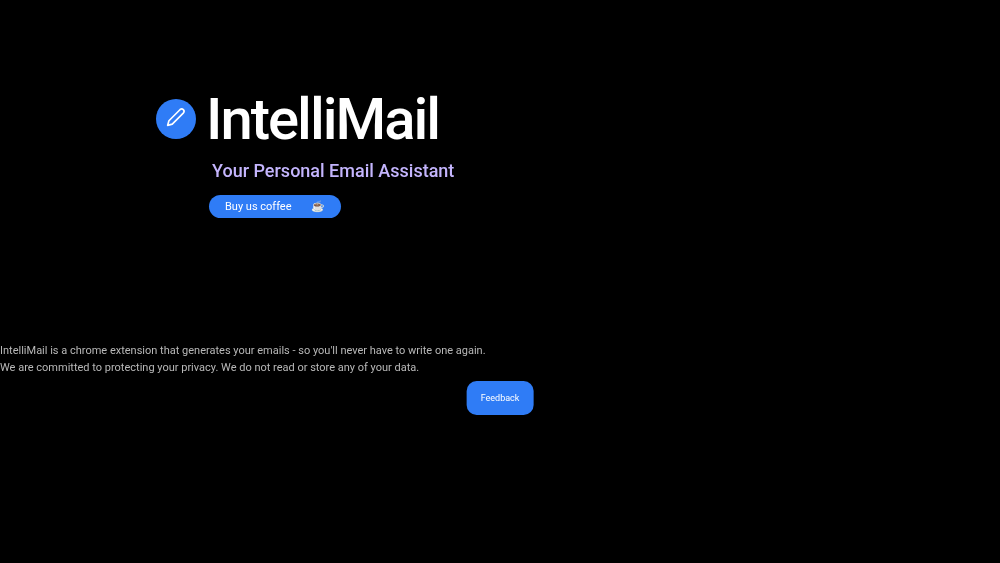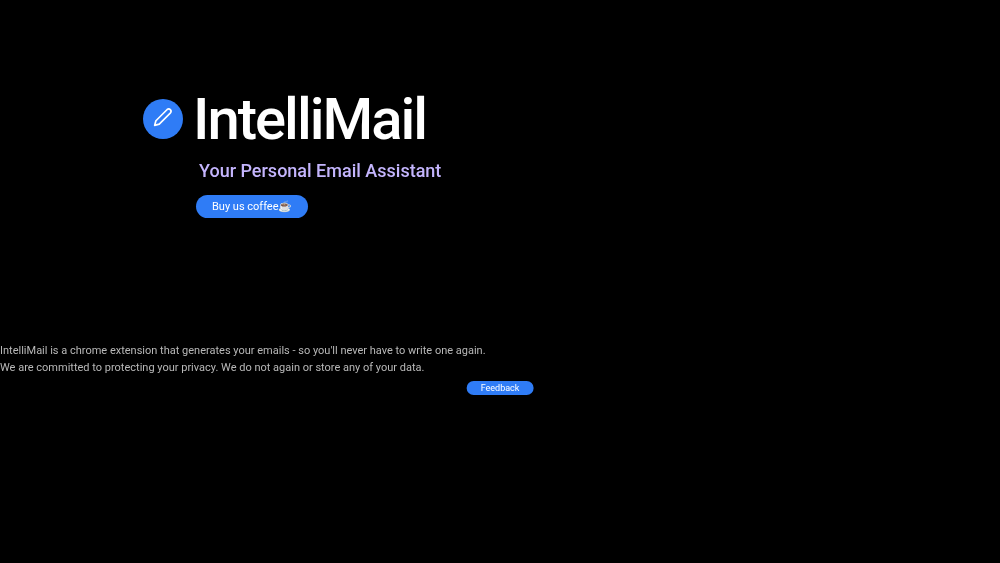--- a/index.html
+++ b/index.html
@@ -7,21 +7,21 @@
     width: 1000px;
     height: 563px;
     background: #000;
     font-family: -apple-system, BlinkMacSystemFont, "Segoe UI", Roboto, Helvetica, Arial, sans-serif;
     color: #fff;
     overflow: hidden;
   }
   .hero {
     position: absolute;
     top: 90px;
-    left: 143px;
+    left: 156px;
   }
   .logo-row {
     display: flex;
     align-items: center;
     gap: 10px;
   }
   .logo-circle {
     width: 40px;
     height: 40px;
     background: #2f7cf6;
@@ -59,21 +59,21 @@
     background: #2f7cf6;
     color: #fff;
     border: none;
     border-radius: 13px;
     height: 23px;
     padding: 0 16px;
     font-size: 11px;
     font-weight: 400;
     display: inline-flex;
     align-items: center;
-    gap: 0;
+    gap: 20px;
     cursor: pointer;
     font-family: inherit;
   }
   .emoji {
     font-size: 11px;
     line-height: 1;
   }
   .chrome-dot {
     width: 11px;
     height: 11px;
@@ -108,21 +108,21 @@
   }
   .feedback {
     position: absolute;
     top: 381px;
     left: 50%;
     transform: translateX(-50%);
     background: #2f7cf6;
     color: #fff;
     border: none;
     border-radius: 10px;
-    height: 14px;
+    height: 34px;
     padding: 0 14px;
     font-size: 9px;
     font-weight: 400;
     cursor: pointer;
     font-family: inherit;
   }
 </style>
 </head>
 <body>
 
@@ -141,16 +141,16 @@
   <div class="btn-row">
     <button class="btn">
       <span>Buy us coffee</span>
       <span class="emoji">☕</span>
     </button>
   </div>
 </div>
 
 <div class="footer-text">
   <span>IntelliMail is a chrome extension that generates your emails - so you'll never have to write one again.</span>
-  <span class="line2">We are committed to protecting your privacy. We do not again or store any of your data.</span>
+  <span class="line2">We are committed to protecting your privacy. We do not read or store any of your data.</span>
 </div>
 
 <button class="feedback">Feedback</button>
 
 </body></html>

